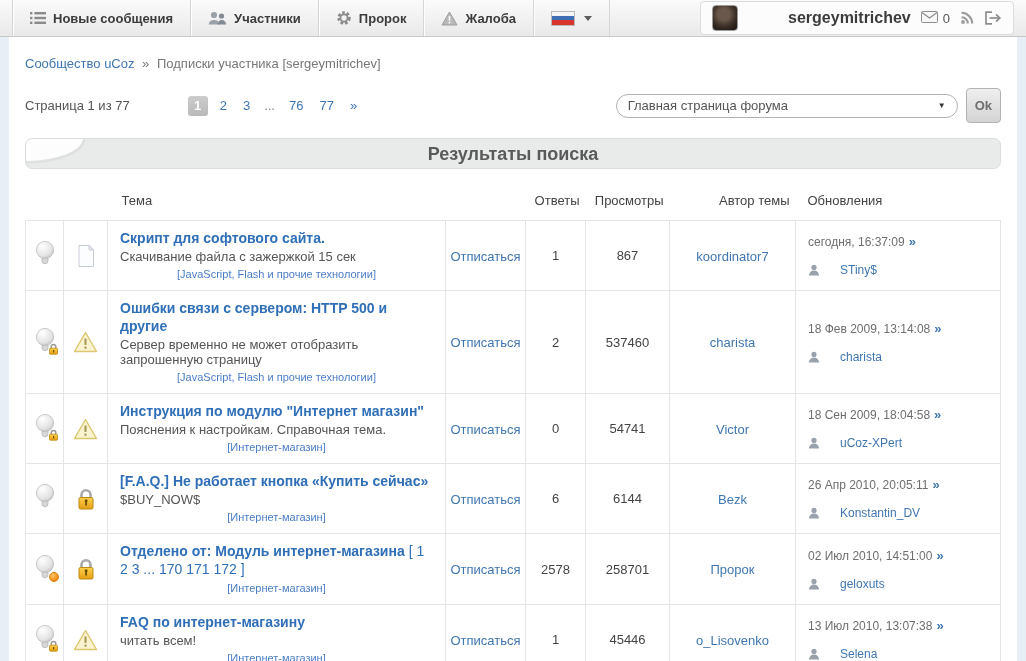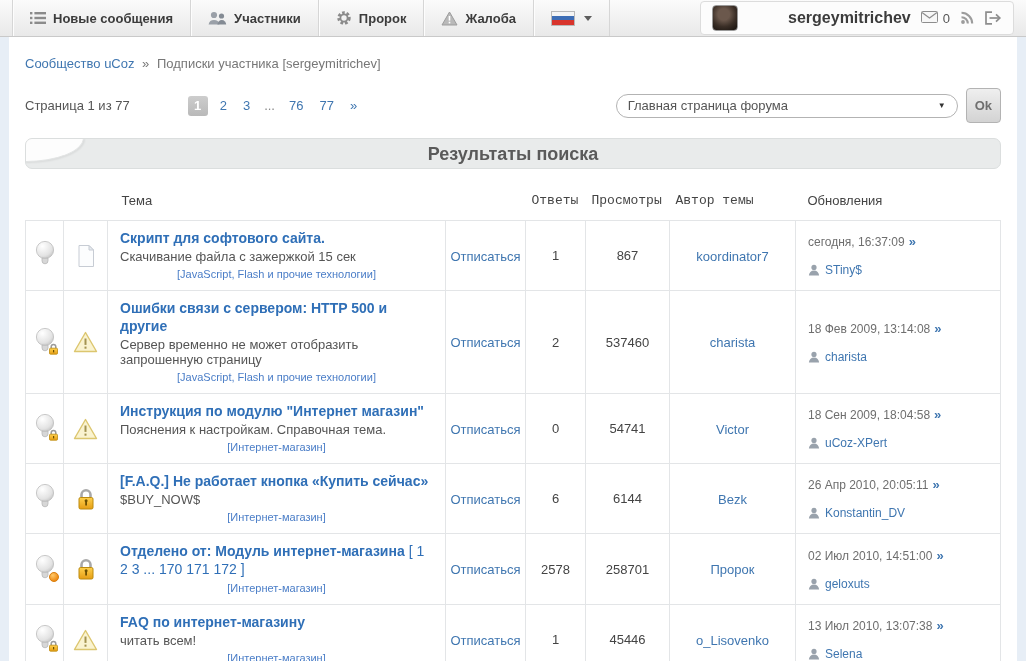--- a/index.html
+++ b/index.html
@@ -52,39 +52,39 @@
                     border:1px solid #dbdede; border-radius:7px; text-align:center; font-size:18px;
                     font-weight:bold; color:#5a5a5a; overflow:hidden; }
   .results-header::before { content:""; position:absolute; left:-1px; top:-1px; width:58px; height:23px;
                     background:#fdfdfd; border:1px solid #e2e4e4; border-top:none; border-left:none;
                     border-radius:3px 0 100% 0 / 3px 0 100% 0; box-shadow:1px 1px 2px rgba(0,0,0,0.07); }
 
   
   table { margin-top:13px; width:100%; border-collapse:collapse; table-layout:fixed; }
   thead td { border:none; color:#444; font-size:13px; padding:11px 6px 12px; }
   .th-topic { text-align:left; padding-left:14px; }
-  .th-center { text-align:left;font-family:Liberation Mono, monospace; }
+  .th-center { text-align:right; }
   .th-upd { text-align:left; padding-left:12px; }
   tbody td { border:1px solid #e3e5e7; vertical-align:middle; }
   .c-status, .c-type { text-align:center; }
   .c-topic { padding:8px 12px; }
   .title { color:#2f6fb7; font-weight:bold; font-size:14px; }
   .pages { color:#2f6fb7; font-size:14px; margin-left:4px; }
   .desc { color:#555; font-size:13px; margin-top:2px; }
   .forum { text-align:center; margin-top:0; }
   .forum a { color:#4a7dc7; font-size:11px; }
   .c-unsub { text-align:center; }
   .c-unsub a { color:#3f76b0; font-size:13px; }
   .c-num { text-align:center; font-size:13px; color:#444; }
   .c-author { text-align:center; }
   .c-author a { color:#3f76b0; font-size:13px; }
   .c-upd { padding:8px 12px; }
   .upd-line1 { font-size:12px; color:#6e6e6e; }
   .upd-line1 .arrow { color:#3f76b0; font-weight:bold; font-size:13px; margin-left:4px; }
-  .upd-line2 { margin-top:14px; display:flex; align-items:center; gap:5px; }
+  .upd-line2 { margin-top:14px; display:flex; align-items:center; gap:20px; }
   .upd-line2 a { color:#3f76b0; font-size:12px; }
 
   
   .bulb-wrap { position:relative; display:inline-block; width:22px; height:27px; }
   .badge-lock, .badge-hot { display:none; position:absolute; right:-3px; bottom:-1px; }
   .s-bulb-lock .badge-lock { display:block; }
   .s-bulb-hot .badge-hot { display:block; width:10px; height:10px; border-radius:50%;
       background:radial-gradient(circle at 35% 30%, #ffc96a, #ef8d17 70%); border:1px solid #d97f10; }
   
   .t-ic { display:none; vertical-align:middle; }

